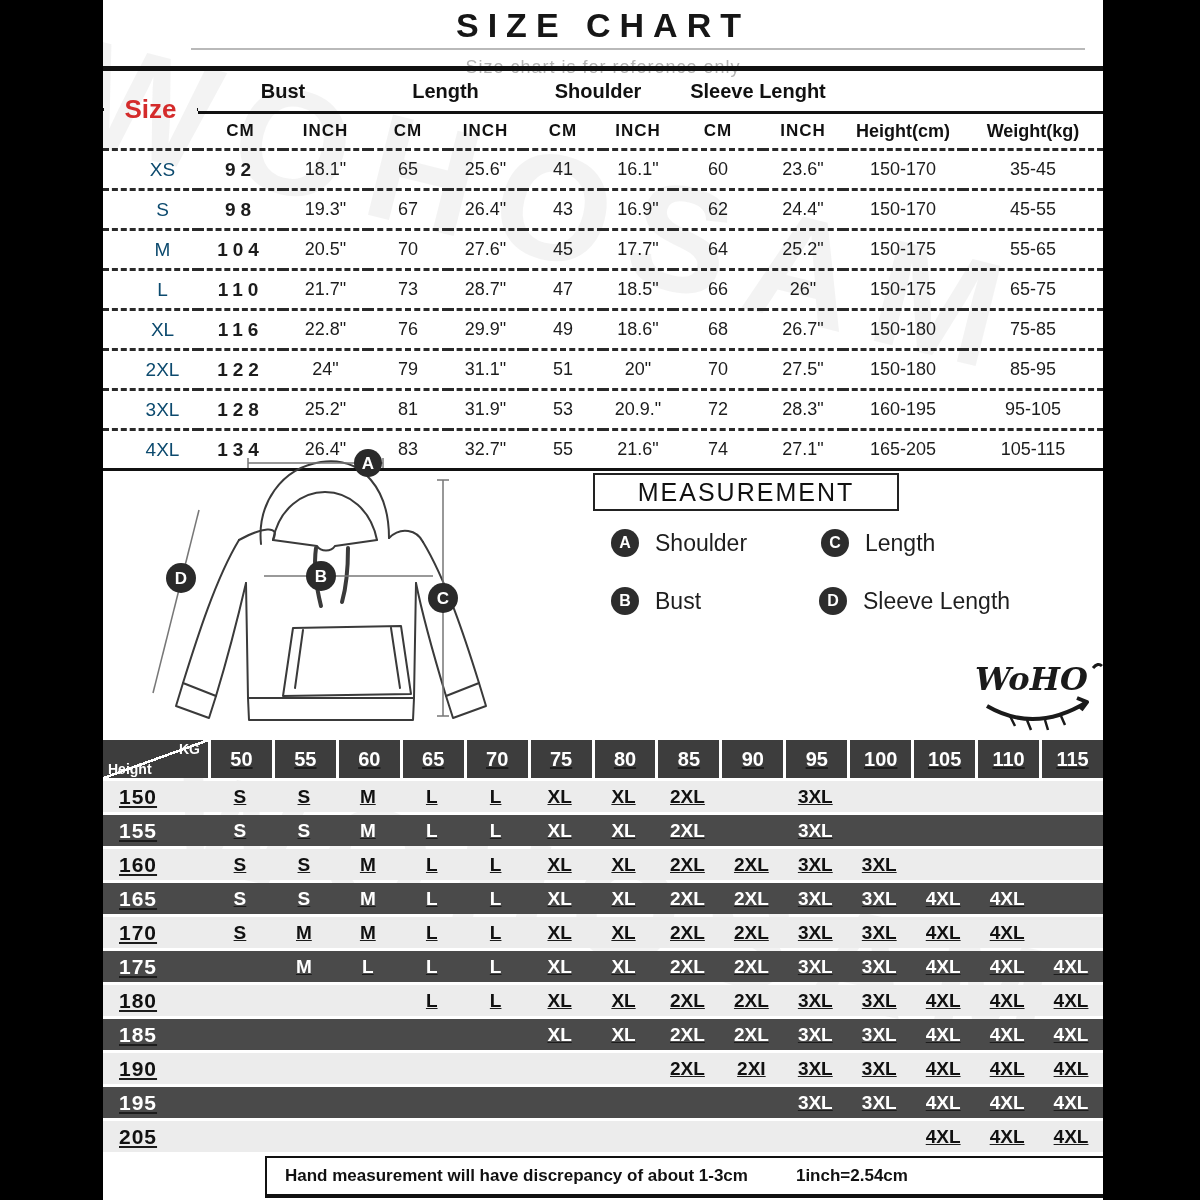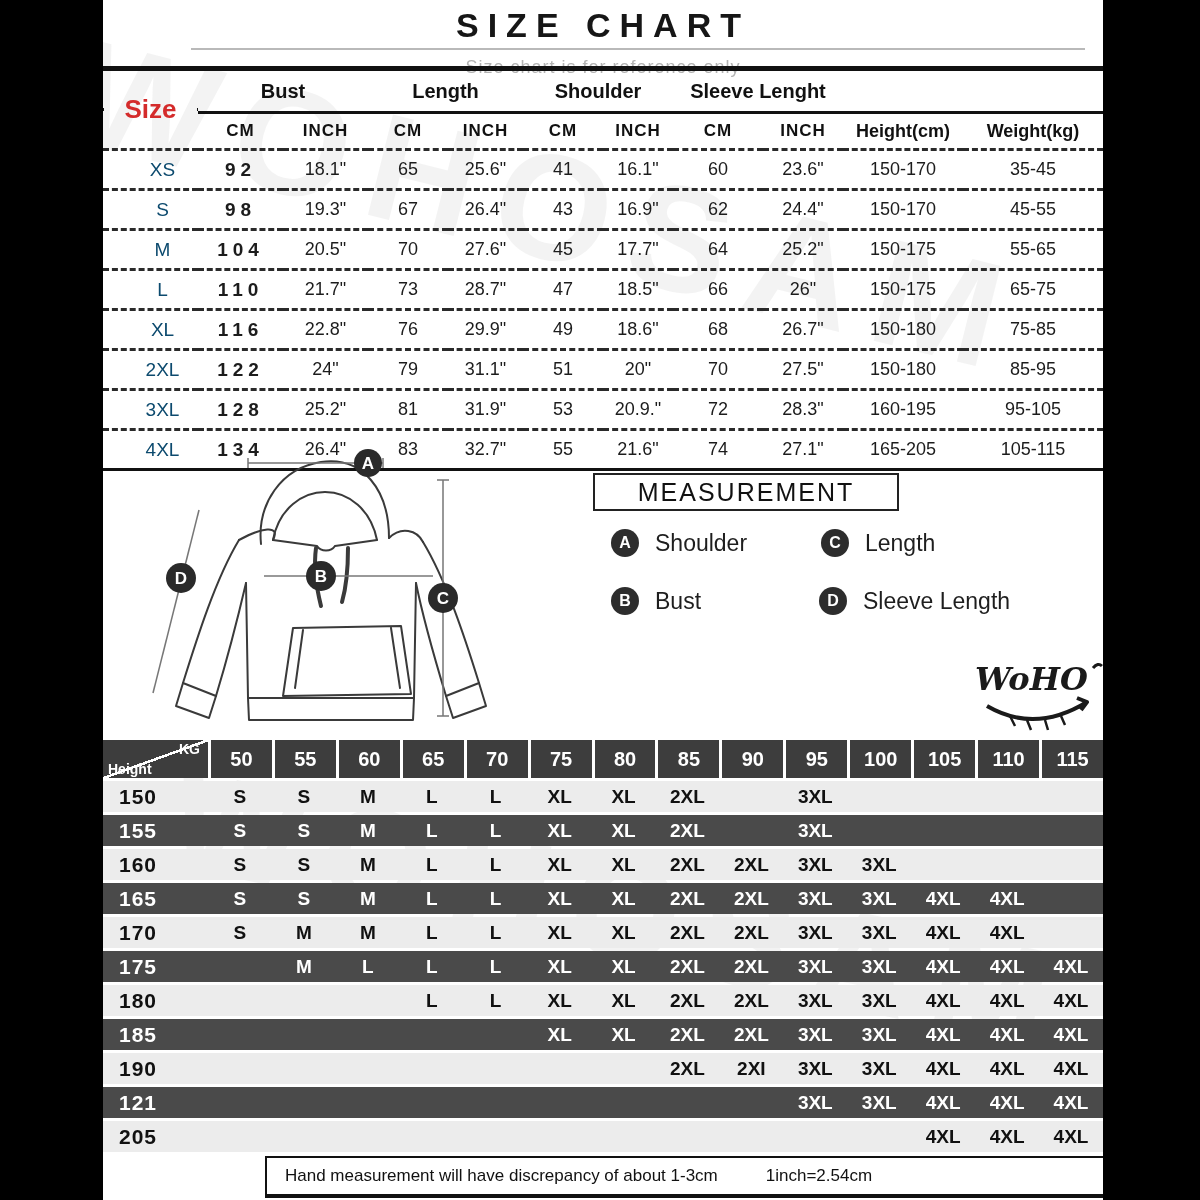--- a/index.html
+++ b/index.html
@@ -40,37 +40,37 @@
   .li-a{left:508px;top:89px;} .li-c{left:718px;top:89px;}
   .li-b{left:508px;top:147px;} .li-d{left:716px;top:147px;}
   .brand-logo{position:absolute;left:862px;top:210px;width:150px;height:86px;}
 
   
   .wm{position:absolute;font-weight:700;color:rgba(120,120,120,0.09);letter-spacing:22px;pointer-events:none;white-space:nowrap;}
   .wm1{top:120px;left:-40px;font-size:150px;transform:rotate(14deg);}
   .wm2{top:830px;left:60px;font-size:140px;transform:rotate(12deg);}
 
   
-  .matrix{position:absolute;top:740px;left:0;width:100%;}
+  .matrix{position:absolute;top:740px;left:0;width:100%;text-decoration:underline;}
   .m-grid{display:grid;grid-template-columns:105px repeat(14,1fr);}
   .m-header{gap:3px;height:38px;}
   .mh-cell{background:#3d3d3d;color:#fff;display:flex;align-items:center;justify-content:center;
     font-weight:700;font-size:20px;}
   .mh-corner{position:relative;color:#fff;font-weight:700;
     background:linear-gradient(to bottom right,#3d3d3d 48.5%,#fff 48.5%,#fff 52%,#3d3d3d 52%);}
   .mh-corner .kg{position:absolute;top:1px;right:8px;font-size:14px;}
   .mh-corner .hgt{position:absolute;bottom:1px;left:5px;font-size:14px;}
   .m-row{height:31px;margin-top:3px;align-items:center;text-align:center;font-weight:700;font-size:19px;}
   .m-row.light{background:#ececec;color:#111;}
   .m-row.dark{background:#4a4a4a;color:#fff;}
   .m-hlabel{text-align:left;padding-left:16px;font-size:21px;letter-spacing:1px;}
 
   
   .footer{position:absolute;top:1156px;left:162px;width:838px;height:36px;border:2px solid #111;
-    border-bottom-width:4px;display:flex;align-items:center;font-weight:400;font-size:17px;color:#111;}
+    border-bottom-width:4px;display:flex;align-items:center;font-weight:700;font-size:17px;color:#111;}
   .footer .note{margin-left:18px;}
   .footer .conv{margin-left:48px;}
 </style>
 </head>
 <body>
 
 <div class="stage">
   <div class="content">
 
     <div class="wm wm1">WOHOSAM</div>
@@ -481,21 +481,21 @@
         <div>2XL</div>
         <div>2XI</div>
         <div>3XL</div>
         <div>3XL</div>
         <div>4XL</div>
         <div>4XL</div>
         <div>4XL</div>
       </div>
 
       <div class="m-grid m-row dark">
-        <div class="m-hlabel">121</div>
+        <div class="m-hlabel">195</div>
         <div></div>
         <div></div>
         <div></div>
         <div></div>
         <div></div>
         <div></div>
         <div></div>
         <div></div>
         <div></div>
         <div>3XL</div>

